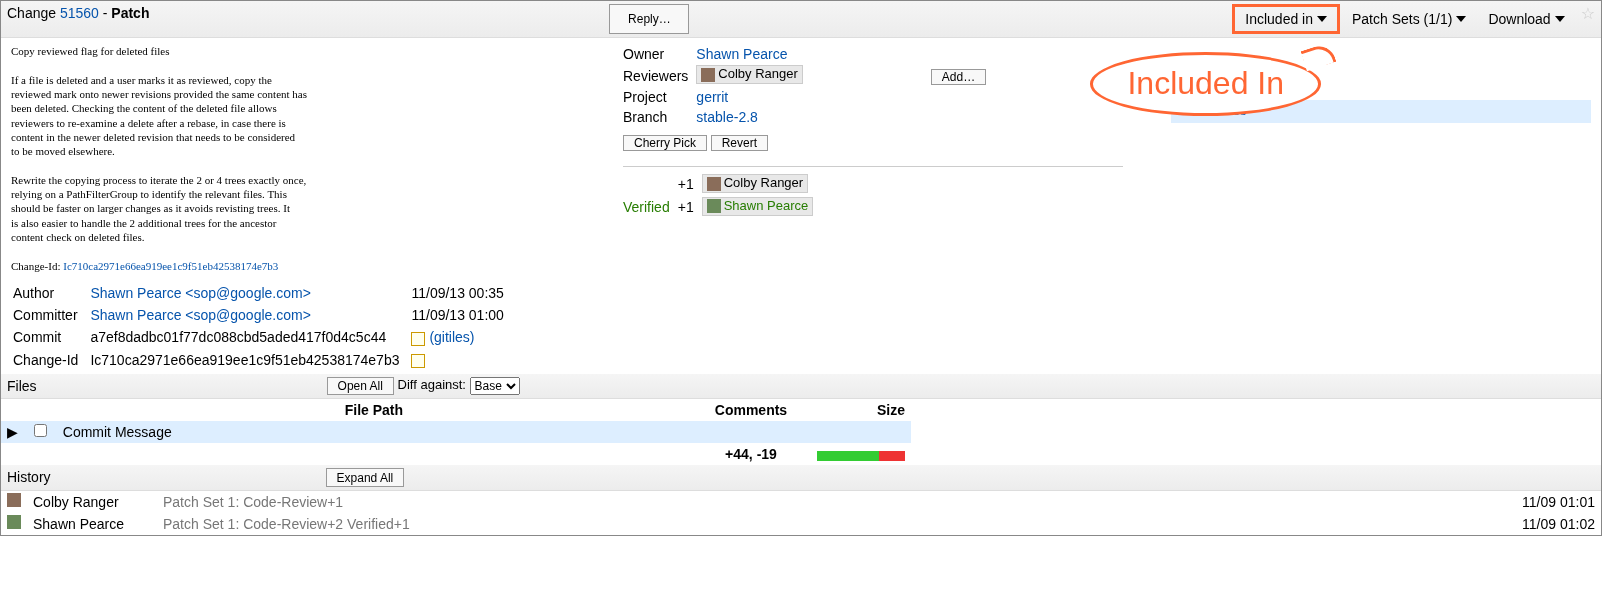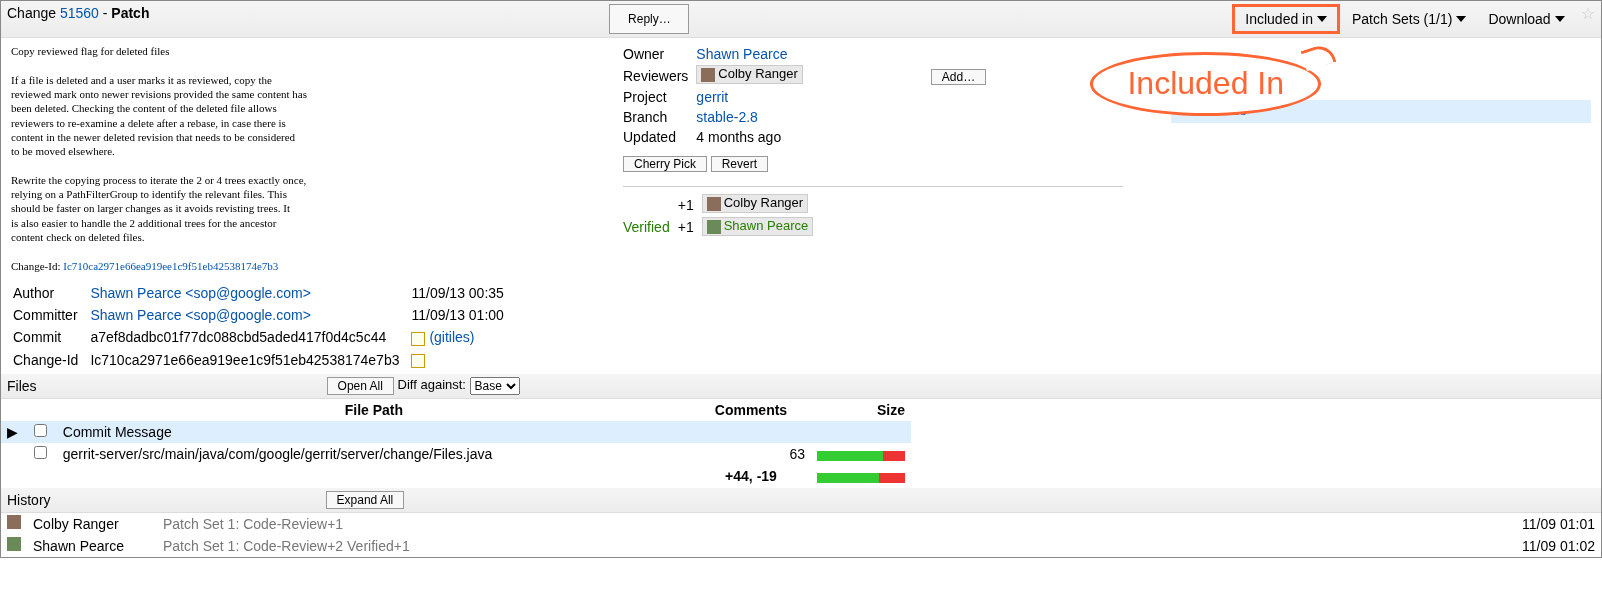--- a/index.html
+++ b/index.html
@@ -102,24 +102,20 @@
        <td style="padding-left:120px"><button class="btn">Add…</button></td>
           </tr>
    <tr>
             <td>Project</td>
             <td><a class="link">gerrit</a></td>
           </tr>
    <tr>
             <td>Branch</td>
             <td><a class="link">stable-2.8</a></td>
           </tr>
-   <tr>
-            <td>Updated</td>
-            <td>4 months ago</td>
-          </tr>
   </tbody>
       </table>
   <div style="margin-top:8px">
    <button class="btn">Cherry Pick</button>
    <button class="btn">Revert</button>
   </div>
   <div class="hr"></div>
   <table class="tbl">
    <tbody>
    <tr>
@@ -192,27 +188,20 @@
       </tr>
  <tr class="sel">
         <td>▶</td>
         <td><input type="checkbox" style=""></td>
         <td>Commit Message</td>
         <td></td>
         <td></td>
       </tr>
  <tr>
         <td></td>
-        <td><input type="checkbox" style=""></td>
-        <td>gerrit-server/src/main/java/com/google/gerrit/server/change/Files.java</td>
-        <td style="text-align:right">63</td>
-        <td><span class="szbar" style="width:66px"></span><span class="szbarr" style="width:22px"></span></td>
-      </tr>
- <tr>
-        <td></td>
         <td></td>
         <td></td>
         <td style="text-align:center"><b>+44, -19</b></td>
         <td><span class="szbar" style="width:62px"></span><span class="szbarr" style="width:26px"></span></td>
       </tr>
 </tbody>
   </table>
 
 <div class="bar">
  <span class="sect">History</span>

